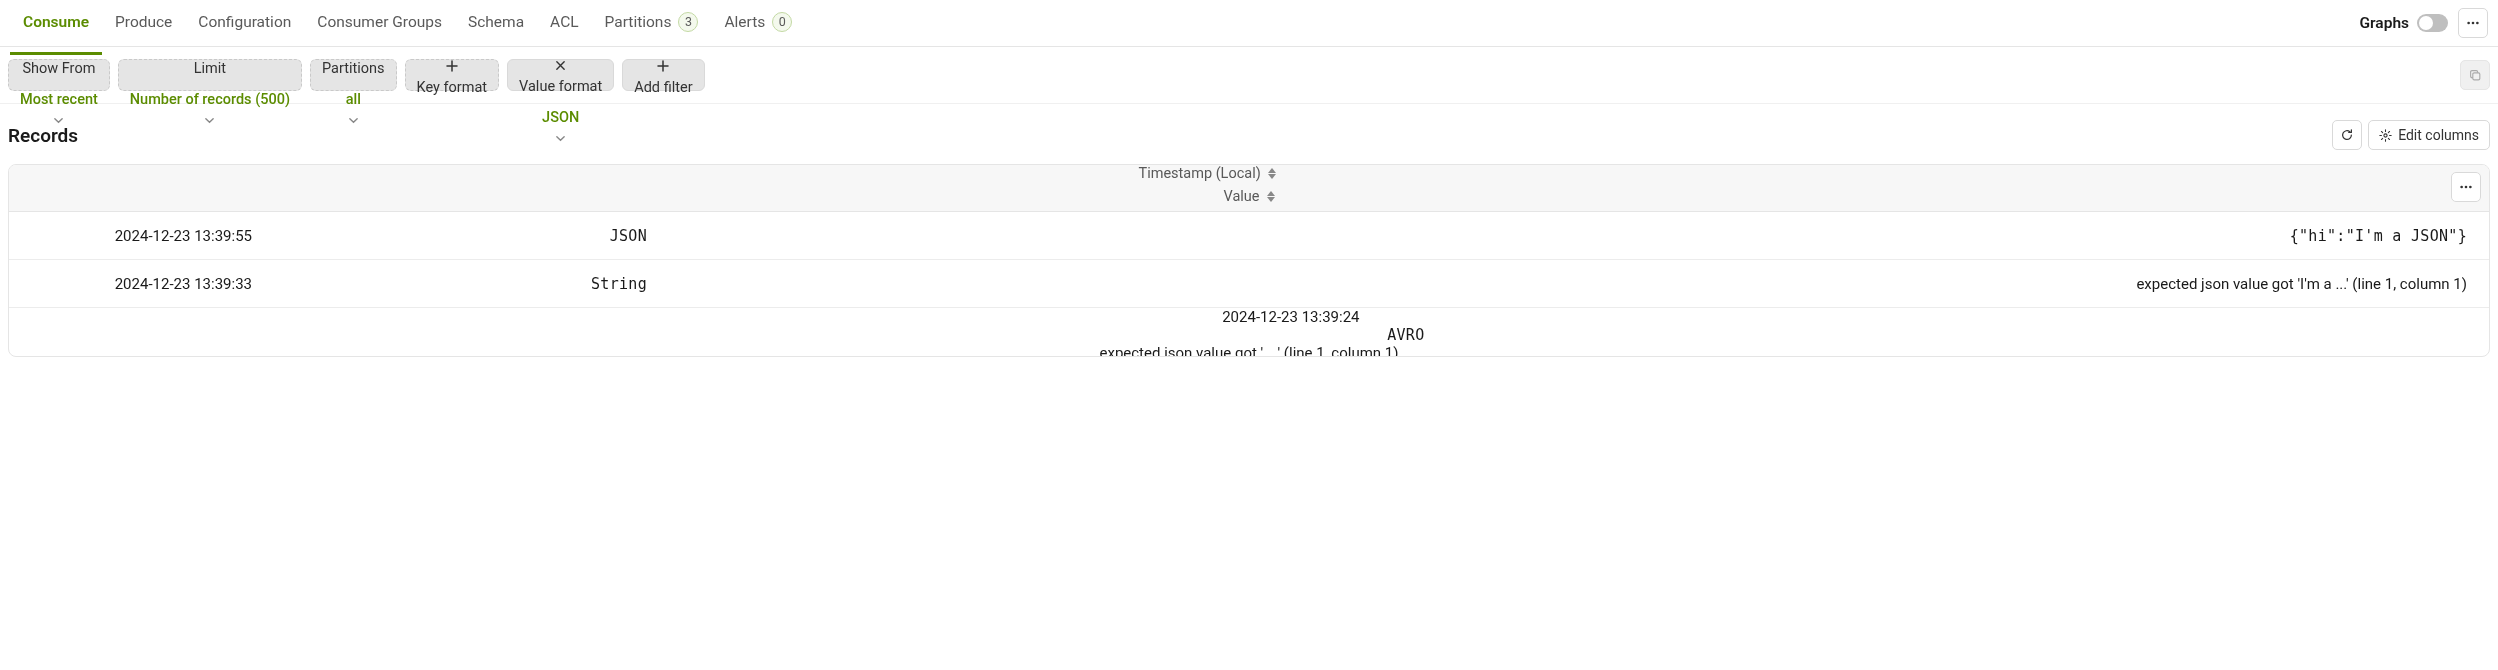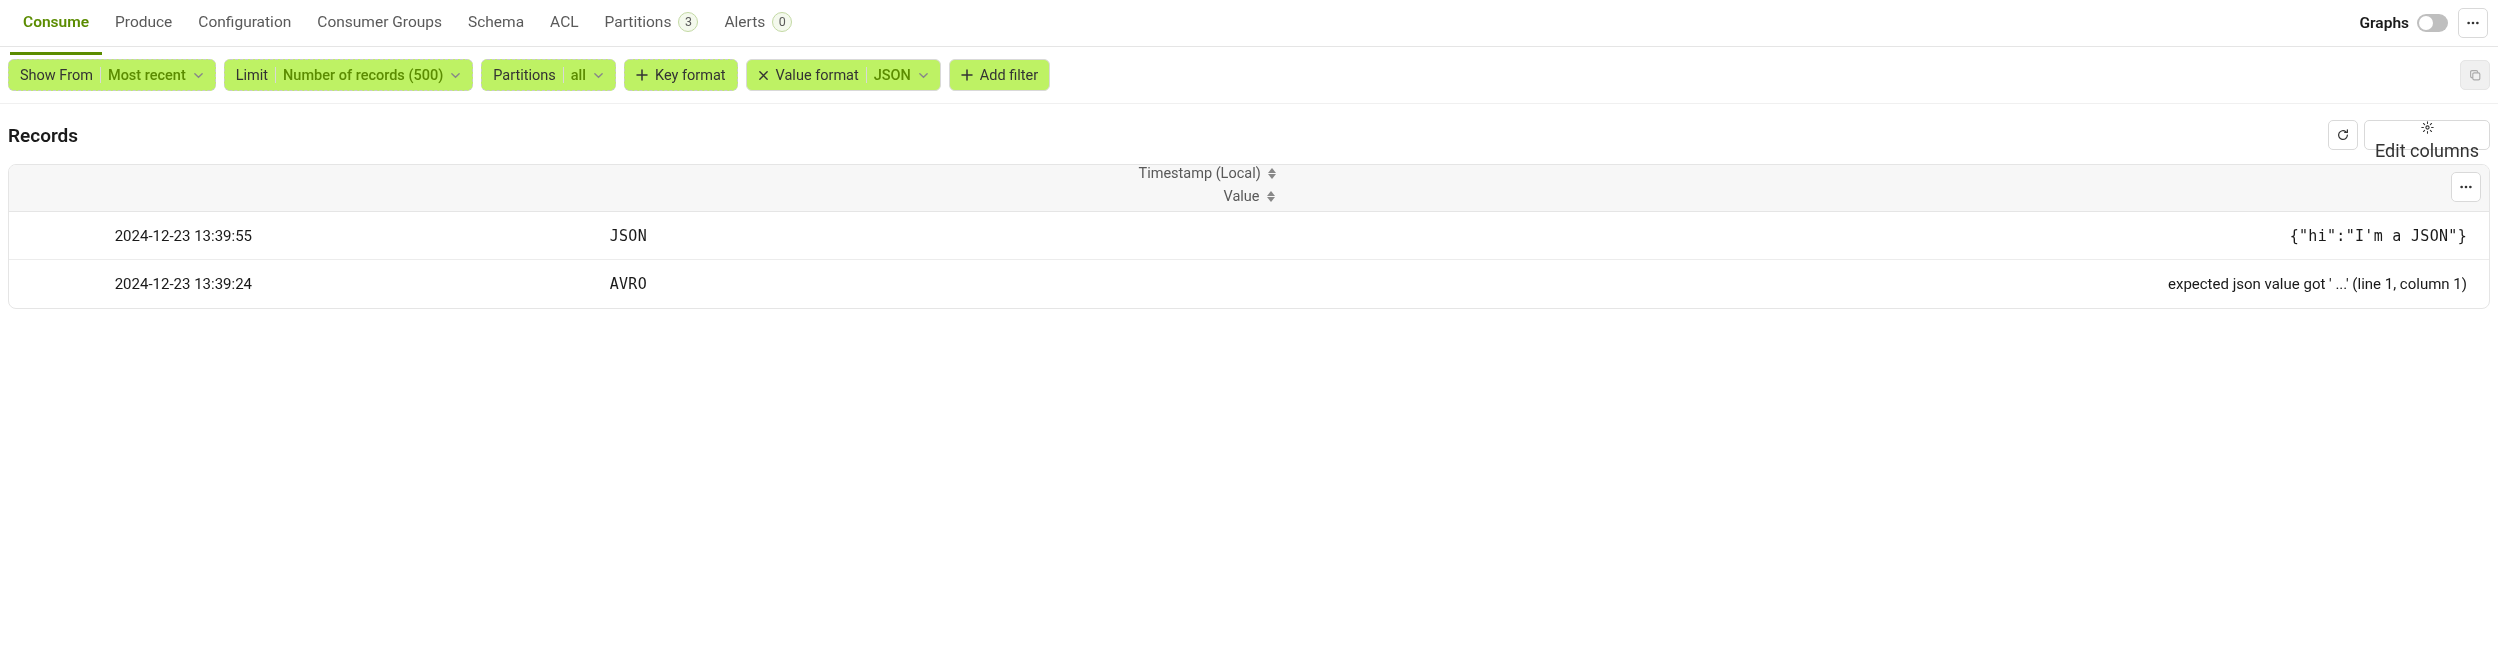--- a/index.html
+++ b/index.html
@@ -99,21 +99,22 @@
     }
     .chip {
       display: inline-flex;
       align-items: center;
       gap: 7px;
       height: 32px;
       padding: 0 11px;
       border-radius: 6px;
       font-size: 14.5px;
       cursor: pointer;
-      background: #bef264;
+      background: #e5e5e5;
+      flex-direction: column;
     }
     .chip.dashed {
       border: 1.5px dashed #c9c9c9;
       color: #333;
     }
     .chip.solid {
       border: 1.5px solid #d9d9d9;
       color: #333;
     }
     .chip .label { color: #333; }
@@ -145,24 +146,23 @@
     .btn {
       display: inline-flex;
       align-items: center;
       gap: 6px;
       height: 30px;
       padding: 0 10px;
       border: 1px solid #d9d9d9;
       border-radius: 5px;
       background: #fff;
       cursor: pointer;
-      font-size: 18px;
+      font-size: 14px;
       color: #333;
       margin-left: 6px;
-      flex-direction: column;
     }
     .table-wrap {
       margin: 0 8px;
       border: 1px solid #e5e5e5;
       border-radius: 8px;
       overflow: hidden;
     }
     .thead {
       display: flex;
       align-items: center;
@@ -191,21 +191,21 @@
       line-height: 0;
       gap: 1px;
     }
     .tr {
       display: flex;
       align-items: center;
       height: 48px;
       border-bottom: 1px solid #ececec;
       text-align: right;
     }
-    .tr:last-child { border-bottom: none; }
+    .tr:last-child { border-bottom: none; flex-direction: column; }
     .td {
       padding: 0 22px;
       font-size: 15px;
       color: #1a1a1a;
     }
     .td.col-key, .td.mono {
       font-family: ui-monospace, "SF Mono", Menlo, Consolas, monospace;
       letter-spacing: 0.3px;
     }
     .row-actions {
@@ -396,17 +396,22 @@
       </span>
     </span>
   </div>
 
   <div class="tr">
     <div class="td col-ts">2024-12-23 13:39:55</div>
     <div class="td col-key">JSON</div>
     <div class="td col-val mono">{"hi":"I'm a JSON"}</div>
   </div>
   <div class="tr">
+    <div class="td col-ts">2024-12-23 13:39:33</div>
+    <div class="td col-key">String</div>
+    <div class="td col-val">expected json value got 'I'm a ...' (line 1, column 1)</div>
+  </div>
+  <div class="tr">
     <div class="td col-ts">2024-12-23 13:39:24</div>
     <div class="td col-key">AVRO</div>
     <div class="td col-val">expected json value got '   ...' (line 1, column 1)</div>
   </div>
 </div>
 
 </body></html>

